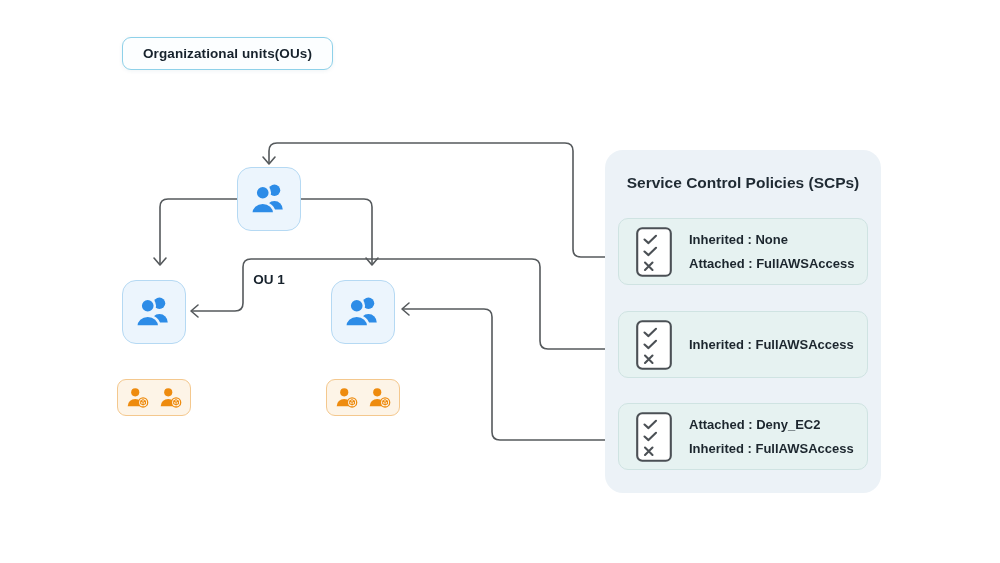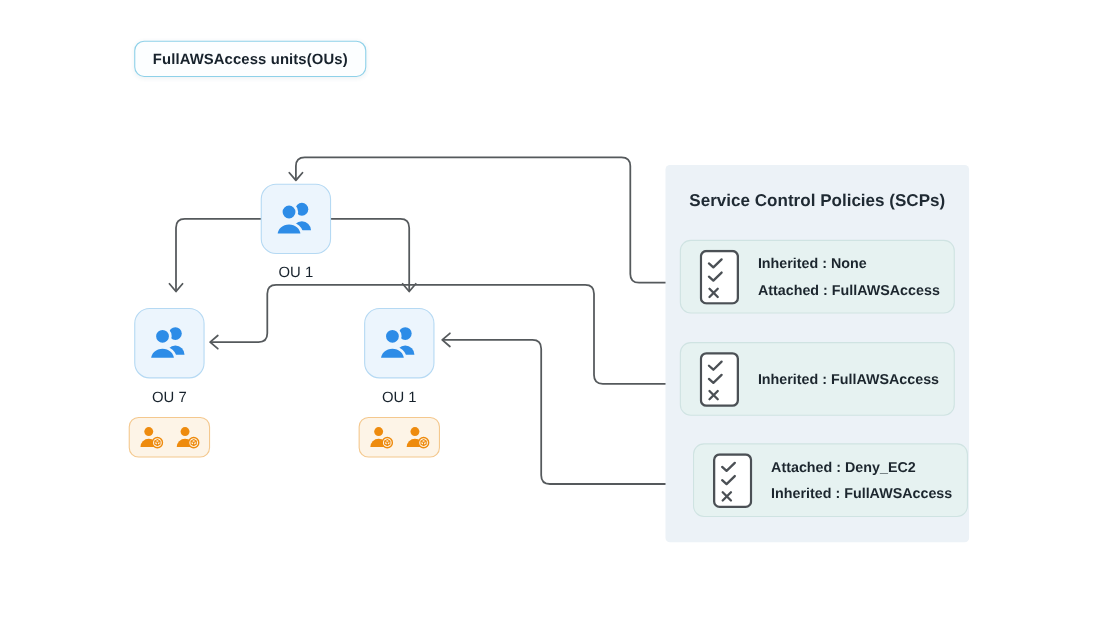--- a/index.html
+++ b/index.html
@@ -34,56 +34,56 @@
     width: 64px; height: 64px;
     background: #ecf5fd;
     border: 1.6px solid #b5d9f3;
     border-radius: 14px;
     display: flex; align-items: center; justify-content: center;
   }
   .ou-label {
     position: absolute;
     width: 64px;
     text-align: center;
-    font-size: 13.5px; font-weight: 400; color: #17222c;
+    font-size: 13.5px; font-weight: 700; color: #17222c; margin-top: 32px;
   }
   .accounts-box {
     position: absolute;
     width: 74px; height: 37px;
     background: #fdf4e7;
     border: 1.5px solid #f4c88e;
     border-radius: 9px;
     display: flex; align-items: center; justify-content: center;
     gap: 9px;
   }
   .scp-panel {
     position: absolute;
     left: 605px; top: 150px;
     width: 276px; height: 343px;
     background: #ecf2f7;
-    border-radius: 4px;
+    border-radius: 18px;
   }
   .panel-title {
     position: absolute;
     left: 0; top: 24px; width: 100%;
     text-align: center;
     font-size: 15.5px; font-weight: 700; color: #1f2a33;
   }
   .scp-card {
     position: absolute;
     left: 13px; width: 250px; height: 67px;
     background: #e6f2f1;
     border: 1px solid #cfe3e2;
     border-radius: 10px;
     display: flex; align-items: center;
     padding-left: 17px; gap: 17px;
   }
   .scp-card.c1 { top: 68px; }
   .scp-card.c2 { top: 161px; }
-  .scp-card.c3 { top: 253px; margin-left: 12px; }
+  .scp-card.c3 { top: 253px; }
   .doc-icon { width: 36px; height: 50px; flex: 0 0 auto; }
   .card-text {
     display: flex; flex-direction: column; gap: 9px;
   }
   .card-text div {
     font-size: 13px; font-weight: 700; color: #1c262e;
     white-space: nowrap;
   }
 </style>
 </head>
@@ -103,21 +103,21 @@
     <path d="M366,258 L372,265 L378,258"></path>
 
     <path d="M618,349 L548,349 Q540,349 540,341 L540,267 Q540,259 532,259 L251,259 Q243,259 243,267 L243,303 Q243,311 235,311 L192,311"></path>
     <path d="M198,305 L191,311 L198,317"></path>
 
     <path d="M618,440 L500,440 Q492,440 492,432 L492,317 Q492,309 484,309 L403,309"></path>
     <path d="M409,303 L402,309 L409,315"></path>
   </svg>
 
   <div class="legend-box">
-    <span>FullAWSAccess units(OUs)</span>
+    <span>Organizational units(OUs)</span>
   </div>
 
   <div class="ou-node" style="left:237px; top:167px;">
     <svg width="40" height="40" viewBox="0 0 48 48">
       <circle cx="30.5" cy="13.5" r="7" fill="#2d8ce7"></circle>
       <path d="M20.5 36.5 a10 10 0 0 1 20 0 z" fill="#2d8ce7"></path>
       <circle cx="16.5" cy="16.5" r="8.5" fill="#2d8ce7" stroke="#ecf5fd" stroke-width="3"></circle>
       <path d="M2.5 41.5 a14 13 0 0 1 28 0 z" fill="#2d8ce7" stroke="#ecf5fd" stroke-width="3"></path>
     </svg>
   </div>

